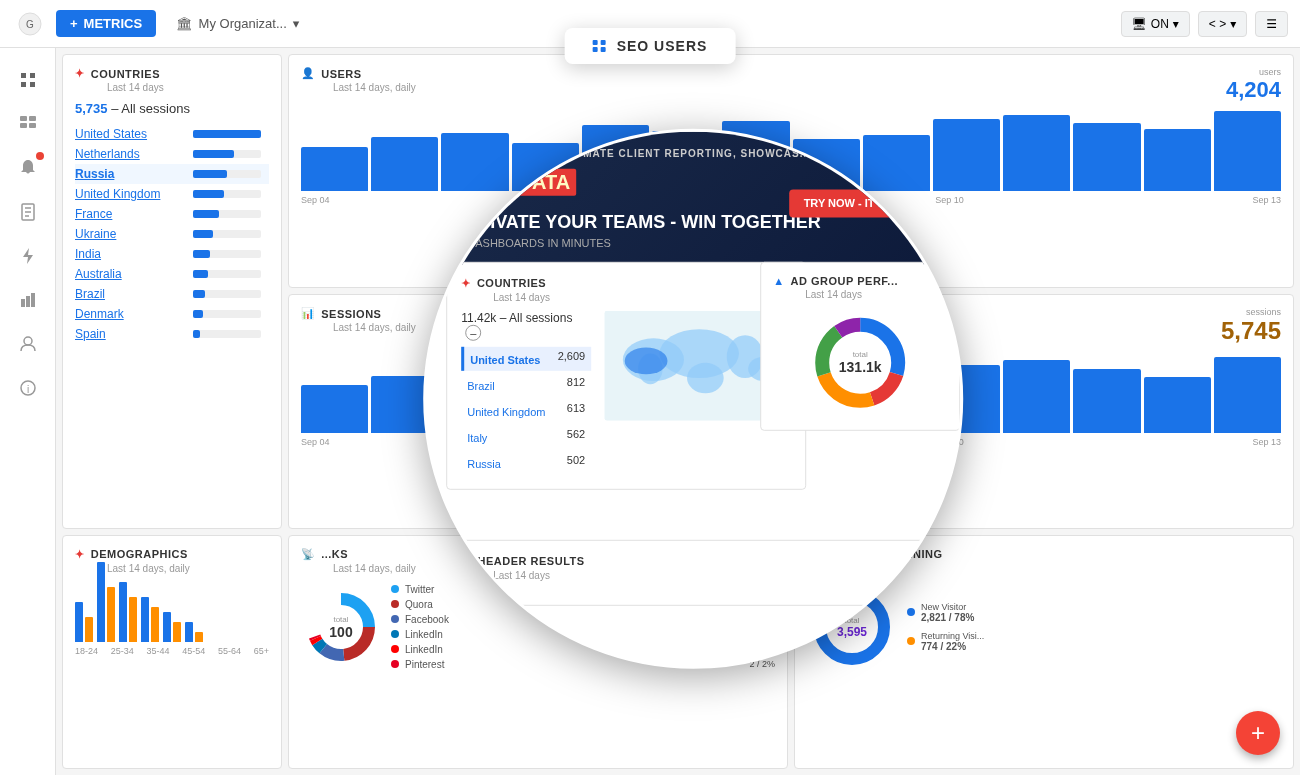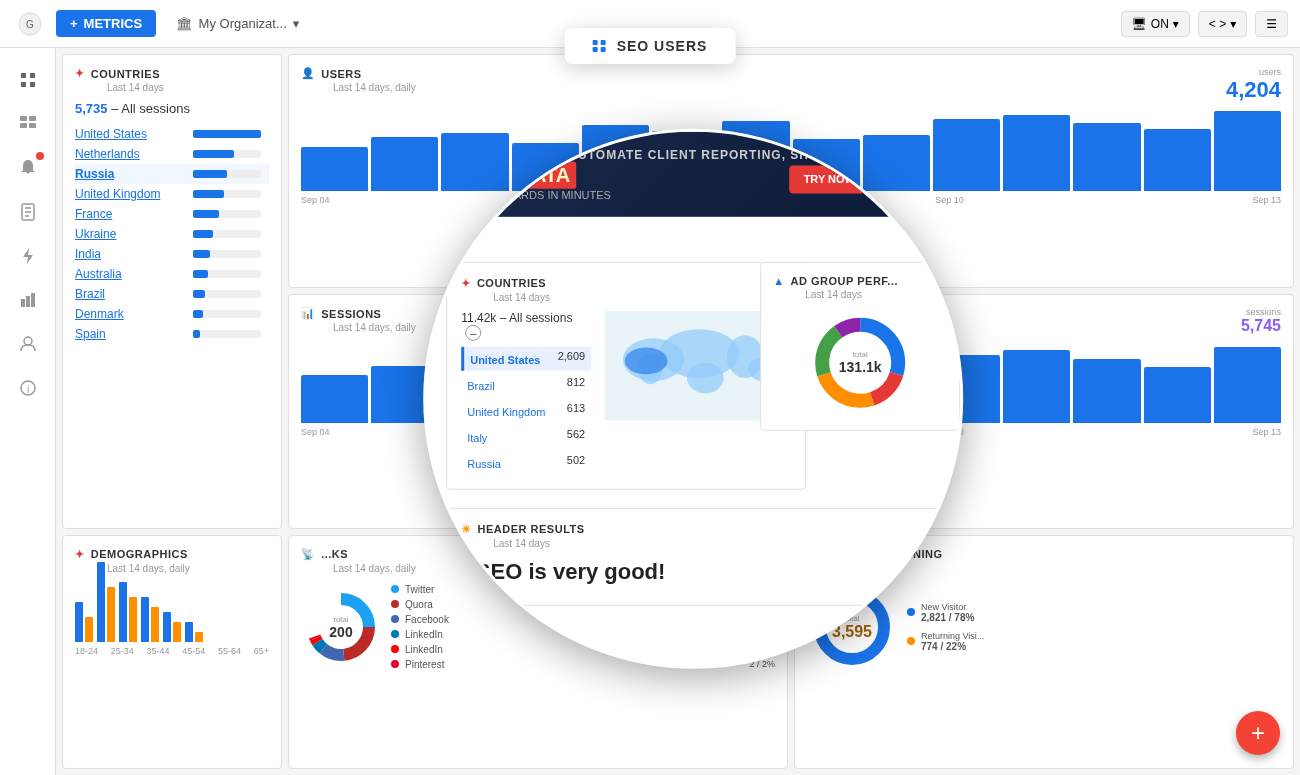--- a/index.html
+++ b/index.html
@@ -328,31 +328,32 @@
       position: absolute;
       top: 0;
       left: 0;
       right: 0;
       background: linear-gradient(135deg, #1a2a4a 0%, #0d1a3a 100%);
       padding: 16px 24px;
       color: #fff;
     }
 
     .ad-title {
-      font-size: 12px;
+      font-size: 10px;
       font-weight: 700;
       letter-spacing: 1px;
       color: #ccc;
+      margin-bottom: 10px;
     }
 
     .ad-brand {
       display: flex;
       align-items: center;
       gap: 4px;
-      margin-bottom: 0;
+      margin-bottom: 16px;
     }
 
     .ad-brand-text {
       font-size: 20px;
       font-weight: 700;
       color: #fff;
     }
 
     .ad-brand-highlight {
       background: #e53935;
@@ -680,21 +681,21 @@
         <div style="display:flex; justify-content:space-between; align-items:flex-start;">
           <div>
             <div class="widget-title">
               <span style="color:#999;">📊</span>
               <span>SESSIONS</span>
             </div>
             <div class="widget-subtitle">Last 14 days, daily</div>
           </div>
           <div style="text-align:right;">
             <div style="font-size:9px;color:#999;">sessions</div>
-            <div style="font-size:16px;font-weight:700;color:#8b5cf6;">5,745</div>
+            <div style="font-size:24px;font-weight:700;color:#a16207;">5,745</div>
           </div>
         </div>
         <div class="bar-chart">
           <div class="bar" style="height:60%;"></div>
           <div class="bar" style="height:72%;"></div>
           <div class="bar" style="height:68%;"></div>
           <div class="bar" style="height:55%;"></div>
           <div class="bar" style="height:78%;"></div>
           <div class="bar" style="height:65%;"></div>
           <div class="bar" style="height:90%;"></div>
@@ -767,21 +768,21 @@
             <svg width="80" height="80" viewBox="0 0 80 80" class="donut-svg">
               <circle cx="40" cy="40" r="28" fill="none" stroke="#1da1f2" stroke-width="12" stroke-dasharray="44 132"></circle>
               <circle cx="40" cy="40" r="28" fill="none" stroke="#b92b27" stroke-width="12" stroke-dasharray="41 132" stroke-dashoffset="-44"></circle>
               <circle cx="40" cy="40" r="28" fill="none" stroke="#4267b2" stroke-width="12" stroke-dasharray="22 132" stroke-dashoffset="-85"></circle>
               <circle cx="40" cy="40" r="28" fill="none" stroke="#0077b5" stroke-width="12" stroke-dasharray="9 132" stroke-dashoffset="-107"></circle>
               <circle cx="40" cy="40" r="28" fill="none" stroke="#ff0000" stroke-width="12" stroke-dasharray="4 132" stroke-dashoffset="-116"></circle>
               <circle cx="40" cy="40" r="28" fill="none" stroke="#e60023" stroke-width="12" stroke-dasharray="2 132" stroke-dashoffset="-120"></circle>
             </svg>
             <div style="position:absolute;top:50%;left:50%;transform:translate(-50%,-50%);text-align:center;">
               <div style="font-size:8px;color:#999;">total</div>
-              <div style="font-size:14px;font-weight:700;color:#333;">200</div>
+              <div style="font-size:14px;font-weight:700;color:#333;">100</div>
             </div>
           </div>
           <div style="margin-left:10px;flex:1;">
             <div class="legend-item">
               <div class="legend-dot" style="background:#1da1f2;"></div>
               <span>Twitter</span>
               <span style="margin-left:auto;font-size:9px;">40 / 40%</span>
             </div>
             <div class="legend-item">
               <div class="legend-dot" style="background:#b92b27;"></div>
@@ -819,21 +820,21 @@
         </div>
         <div class="widget-subtitle">Last 14 days</div>
         <div style="display:flex; align-items:center; margin-top:8px;">
           <div style="position:relative; width:90px; height:90px; flex-shrink:0;">
             <svg width="90" height="90" viewBox="0 0 90 90" class="donut-svg">
               <circle cx="45" cy="45" r="32" fill="none" stroke="#1a73e8" stroke-width="12" stroke-dasharray="158 201"></circle>
               <circle cx="45" cy="45" r="32" fill="none" stroke="#ff8f00" stroke-width="12" stroke-dasharray="43 201" stroke-dashoffset="-158"></circle>
             </svg>
             <div style="position:absolute;top:50%;left:50%;transform:translate(-50%,-50%);text-align:center;">
               <div style="font-size:8px;color:#999;">total</div>
-              <div style="font-size:16px;font-weight:700;color:#a16207;">3,595</div>
+              <div style="font-size:12px;font-weight:700;color:#6d28d9;">3,595</div>
             </div>
           </div>
           <div style="margin-left:10px;">
             <div class="legend-item">
               <div class="legend-dot" style="background:#1a73e8;"></div>
               <div>
                 <div style="font-size:9px;">New Visitor</div>
                 <div style="font-size:10px;font-weight:600;">2,821 / 78%</div>
               </div>
             </div>
@@ -854,20 +855,21 @@
   <div class="fab">+</div>
 
   <div class="circle-overlay">
 
     <div class="ad-banner">
       <div class="ad-title">REDUCE CHURN: AUTOMATE CLIENT REPORTING, SHOWCAS...</div>
       <div class="ad-brand">
         <span class="ad-brand-text">OCTO</span>
         <span class="ad-brand-highlight">DATA</span>
       </div>
+      <div class="ad-tagline">MOTIVATE YOUR TEAMS - WIN TOGETHER</div>
       <div class="ad-sub">TV DASHBOARDS IN MINUTES</div>
       <div class="ad-cta">TRY NOW - IT IS FRE...</div>
     </div>
 
     <div class="circle-countries">
       <div style="display:flex; justify-content:space-between;">
         <div>
           <div class="widget-title">
             <span style="color:#e53935;">✦</span>
             <span>COUNTRIES</span>
@@ -947,21 +949,20 @@
       </div>
     </div>
 
     <div class="circle-header-results">
       <div class="widget-title">
         <span style="color:#ff8f00;">☀</span>
         <span>HEADER RESULTS</span>
       </div>
       <div class="widget-subtitle">Last 14 days</div>
       <div style="margin-top:10px;">
-        <div style="font-size:22px;font-weight:700;color:#222;margin-bottom:6px;">r SEO is very good!</div>
       </div>
     </div>
 
   </div>
 
   <div class="seo-popup">
     <div class="seo-grid-icon">
       <span></span>
         <span></span>
         <span></span>

